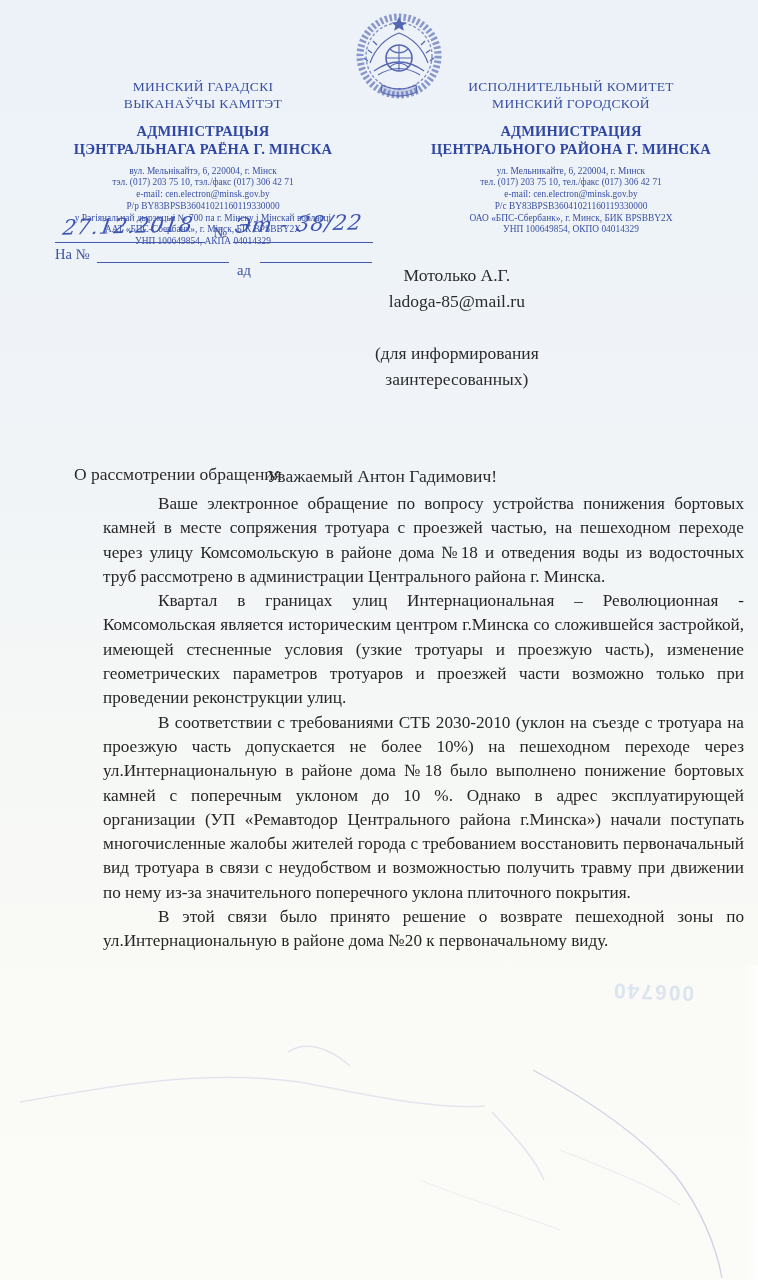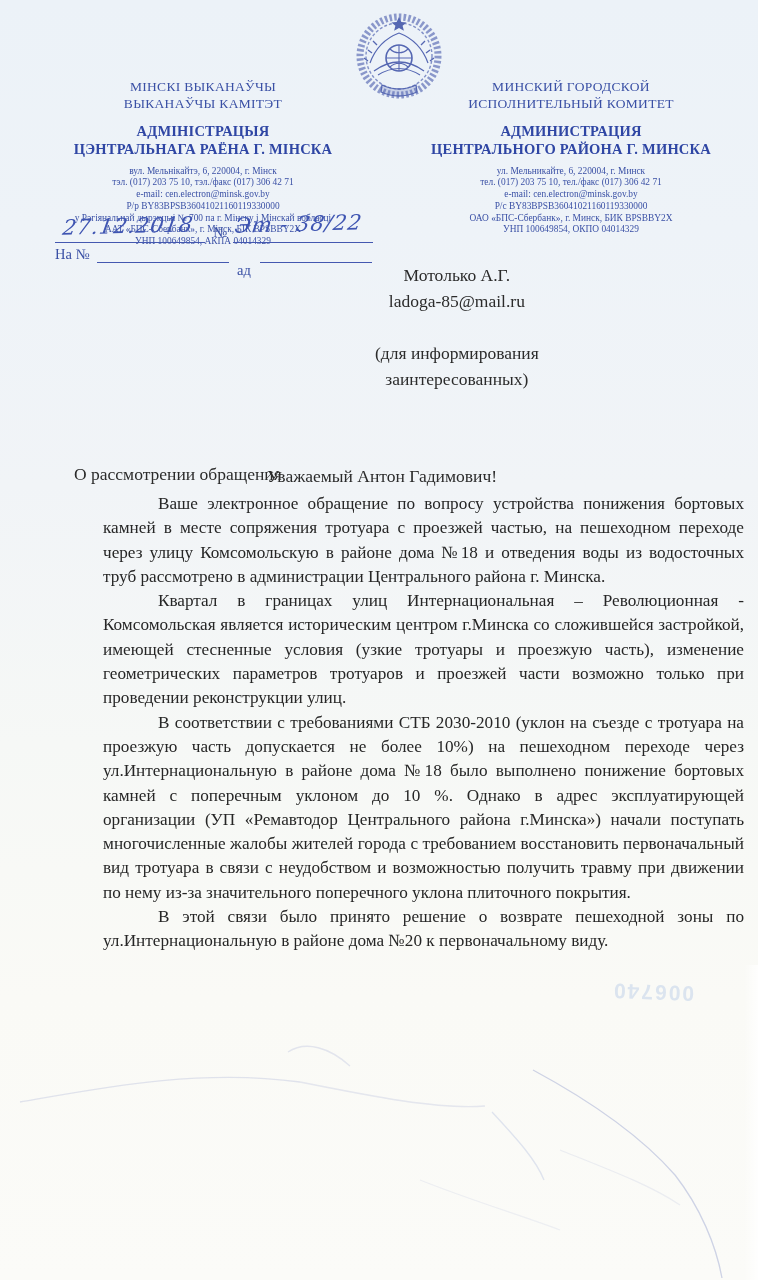--- a/index.html
+++ b/index.html
@@ -48,42 +48,42 @@
       <path d="M26 64 q21-13 42 0" stroke-width="1.1"></path>
       <path d="M18 52 q8-22 29-30 M76 52 q-8-22-29-30" stroke-width="1.2"></path>
       <path d="M16 50 l-4-3 M20 42 l-4-3 M25 34 l-4-4 M78 50 l4-3 M74 42 l4-3 M69 34 l4-4" stroke-width="1.3"></path>
       <path d="M30 74 q17 8 34 0 l1 7 q-18 8 -36 0 z" stroke-width="1.3" fill="#4558ab" fill-opacity="0.25"></path>
     </g>
   </svg>
 </div>
 
 <div class="abs col" style="left:36px;top:78px;">
   <div class="org">
-    <div>МІНСКІ ВЫКАНАЎЧЫ</div>
+    <div>МИНСКИЙ ГАРАДСКІ</div>
     <div>ВЫКАНАЎЧЫ КАМІТЭТ</div>
   </div>
   <div class="dept">
     <div>АДМІНІСТРАЦЫЯ</div>
     <div>ЦЭНТРАЛЬНАГА РАЁНА Г. МІНСКА</div>
   </div>
   <div class="addr">
     <div>вул. Мельнікайтэ, 6, 220004, г. Мінск</div>
     <div>тэл. (017) 203 75 10, тэл./факс (017) 306 42 71</div>
     <div>e-mail: cen.electron@minsk.gov.by</div>
     <div>Р/р BY83BPSB36041021160119330000</div>
     <div>у Рэгіянальнай дырэкцыі № 700 па г. Мінску і Мінскай вобласці</div>
     <div>ААТ «БПС-Сбербанк», г. Мінск, БІК BPSBBY2X</div>
     <div>УНП 100649854, АКПА 04014329</div>
   </div>
 </div>
 
 <div class="abs col" style="left:404px;top:78px;">
   <div class="org">
+    <div>ИСПОЛНИТЕЛЬНЫЙ КОМИТЕТ</div>
     <div>МИНСКИЙ ГОРОДСКОЙ</div>
-    <div>ИСПОЛНИТЕЛЬНЫЙ КОМИТЕТ</div>
   </div>
   <div class="dept">
     <div>АДМИНИСТРАЦИЯ</div>
     <div>ЦЕНТРАЛЬНОГО РАЙОНА Г. МИНСКА</div>
   </div>
   <div class="addr">
     <div>ул. Мельникайте, 6, 220004, г. Минск</div>
     <div>тел. (017) 203 75 10, тел./факс (017) 306 42 71</div>
     <div>e-mail: cen.electron@minsk.gov.by</div>
     <div>Р/с BY83BPSB36041021160119330000</div>

